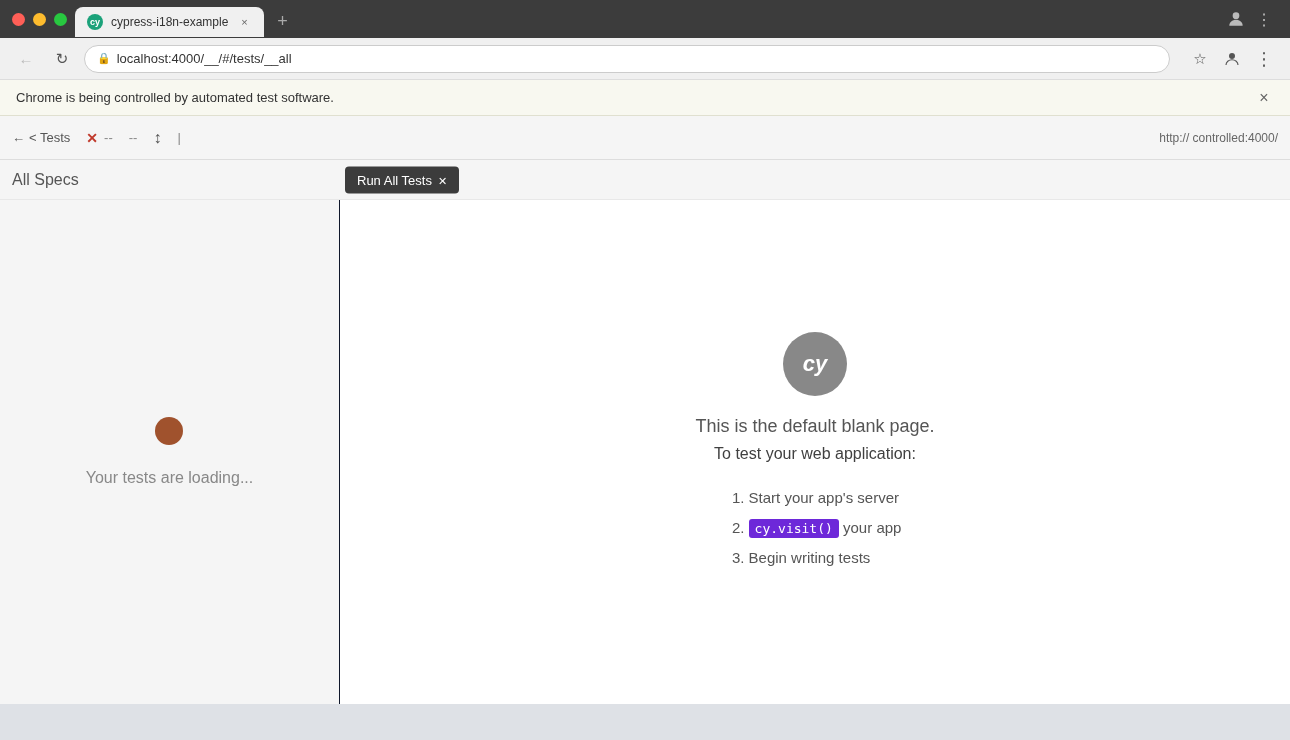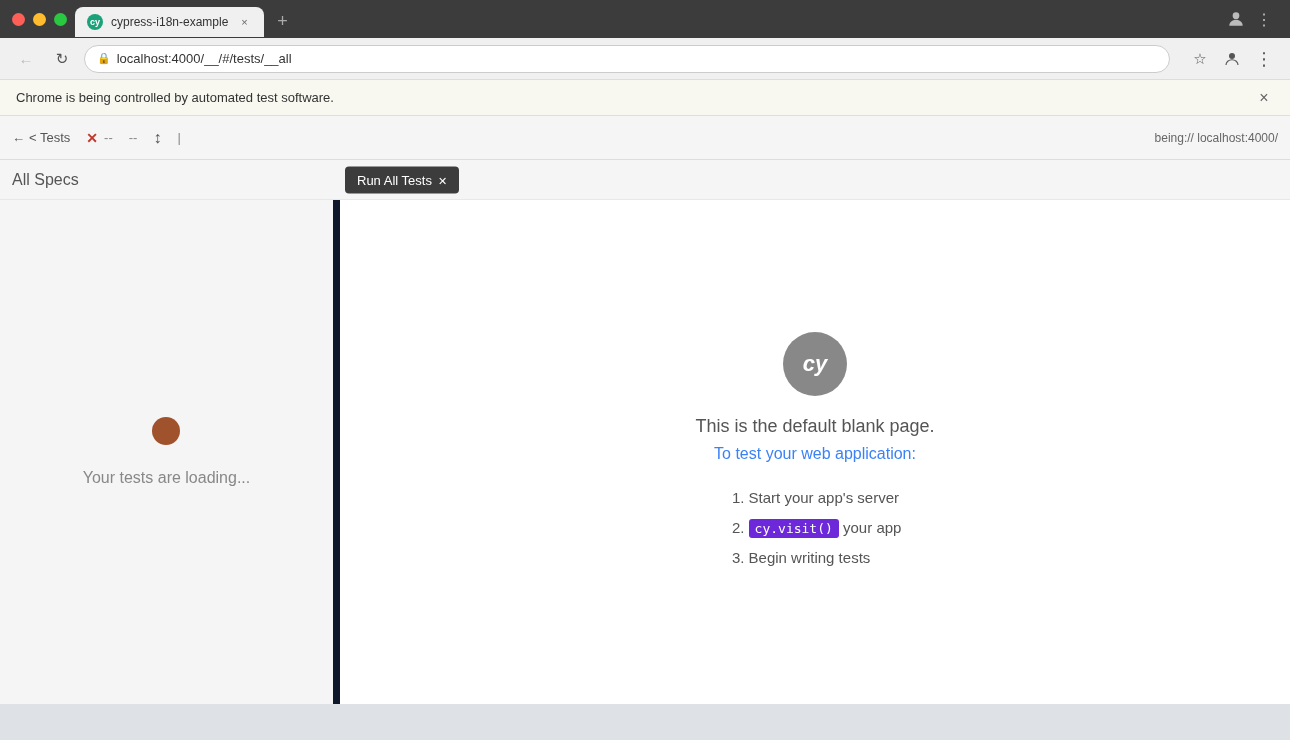--- a/index.html
+++ b/index.html
@@ -220,21 +220,21 @@
     .cypress-split {
       display: flex;
       flex: 1;
       overflow: hidden;
     }
 
     
     .tests-pane {
       width: 340px;
       background: #f5f5f5;
-      border-right: 7px solid #0f172a;
+      border-right: 1px solid #0f172a;
       display: flex;
       flex-direction: column;
       align-items: center;
       justify-content: center;
       flex-shrink: 0;
     }
     .loading-container {
       display: flex;
       flex-direction: column;
       align-items: center;
@@ -270,21 +270,21 @@
       font-weight: bold;
       font-style: italic;
     }
     .blank-page-title {
       font-size: 18px;
       color: #555;
       text-align: center;
     }
     .blank-page-subtitle {
       font-size: 16px;
-      color: #3b82f6;
+      color: #404040;
       text-align: center;
       margin-top: -12px;
     }
     .blank-page-steps {
       list-style: decimal;
       margin-left: 20px;
       color: #555;
       font-size: 15px;
       line-height: 2;
     }
@@ -358,21 +358,21 @@
         <span>←</span>
         <span style="font-size:13px;color:#555;">&lt; Tests</span>
       </div>
       <div style="display:flex;align-items:center;gap:6px;">
         <span class="cy-status-x">✕</span>
         <span class="cy-dash">--</span>
       </div>
       <span class="cy-dash">--</span>
       <span class="cy-arrow">↕</span>
       <span style="color:#888;font-size:13px;">|</span>
-      <span class="cy-url-field">being:// localhost:4000/</span>
+      <span class="cy-url-field">http:// controlled:4000/</span>
     </div>
 
     <div class="cypress-subbar">
       <span class="cy-specs-label">All Specs</span>
       <button class="run-all-tests-btn">
         <span>Run All Tests</span>
         <span class="run-all-btn-icon">✕</span>
       </button>
     </div>
 

